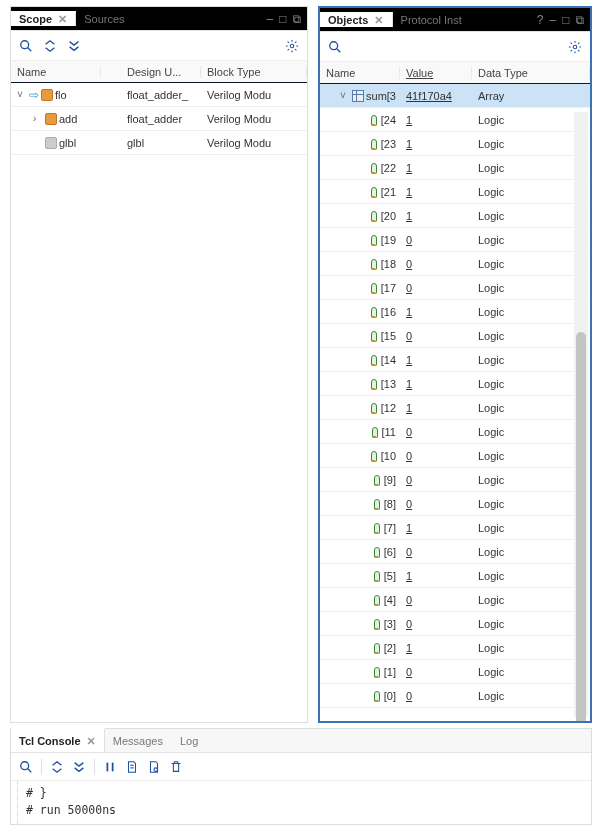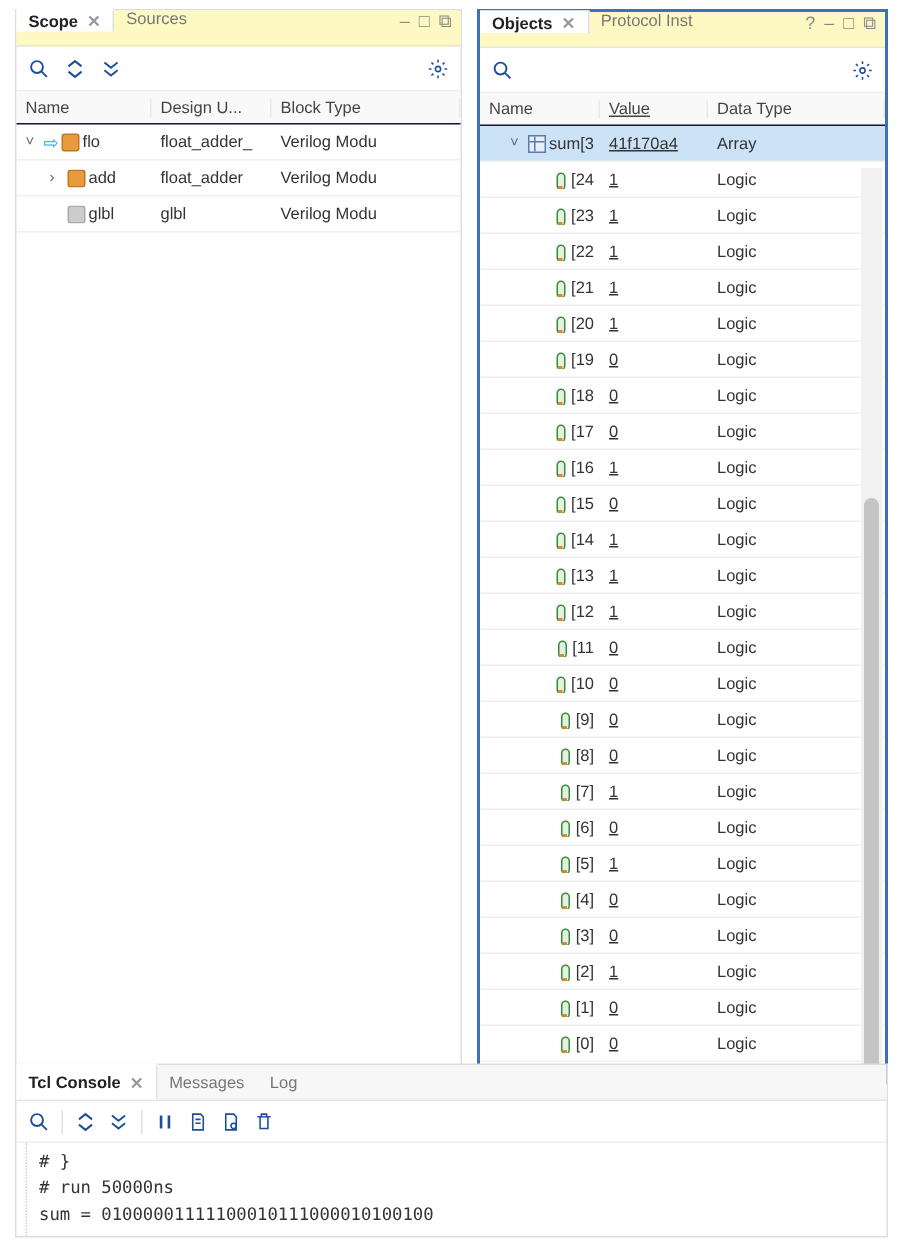--- a/index.html
+++ b/index.html
@@ -21,24 +21,24 @@
   .panel {
     border: 1px solid #ddd;
     background: #fff;
     display: flex;
     flex-direction: column;
   }
   .scope-panel { width: 298px; }
   .objects-panel { flex: 1; border: 2px solid #3a71b8; }
   .tab-strip {
     height: 24px;
-    background: #fef9c3;
+    background: #000000;
     border-bottom: 1px solid #e4e4e4;
     display: flex;
-    align-items: flex-start;
+    align-items: center;
     position: relative;
   }
   .tab {
     display: flex;
     align-items: center;
     padding: 0 8px;
     gap: 6px;
     font-size: 11px;
     color: #777;
     cursor: pointer;
@@ -83,21 +83,21 @@
     display: flex;
     background: #f9f9f9;
     border-bottom: 1px solid #0f172a;
     height: 22px;
     align-items: center;
     font-size: 11px;
     color: #444;
   }
   .th { padding: 0 6px; border-right: 1px solid #e8e8e8; white-space: nowrap; overflow: hidden; text-overflow: clip; }
   .scope-c1 { width: 90px; }
-  .scope-c2 { width: 80px; }
+  .scope-c2 { width: 80px; margin-left: 20px; }
   .scope-c3 { flex: 1; }
   .obj-c1 { width: 80px; }
   .obj-c2 { width: 72px; text-decoration: underline; }
   .obj-c3 { flex: 1; }
 
   .tbody { flex: 1; overflow: hidden; position: relative; }
   .row {
     display: flex;
     height: 24px;
     align-items: center;
@@ -142,21 +142,21 @@
     background: #f1f1f1; border-radius: 0;
   }
   .obj-scrollbar-thumb {
     position: absolute; left: 2px; right: 2px; top: 220px; height: 460px;
     background: #c4c4c4; border-radius: 7px;
   }
 
   
   .console-panel {
     position:absolute;
-    left:10px; right:10px; bottom:2px; height: 116px;
+    left:10px; right:10px; bottom:2px; height: 97px;
     border:1px solid #ddd;
     display:flex; flex-direction:column;
   }
   .console-tabstrip { height:24px; background:#f7f7f7;border-bottom:1px solid #e4e4e4;display:flex;align-items:stretch;}
   .console-toolbar { height:28px;display:flex;align-items:center;gap:8px;padding:0 8px;border-bottom:1px solid #eee;}
   .sep { width:1px;height:16px;background:#e0e0e0;}
   .console-body {
     flex:1; padding:4px 8px; font-family: Consolas, monospace; font-size:11.5px; color:#333;
     border-left:1px dotted #ccc; margin-left:6px; line-height:1.5;
   }
@@ -556,15 +556,14 @@
       </span>
     <span class="tb-icon icon-blue">
         <svg viewBox="0 0 16 16" fill="none" stroke-width="1.2">
           <path d="M3 4h10M5 4v9h6V4M6 4V2h4v2"></path>
         </svg>
       </span>
   </div>
   <div class="console-body">
     <div class="line"># }</div>
     <div class="line"># run 50000ns</div>
-    <div class="line">sum = 01000001111100010111000010100100</div>
   </div>
 </div>
 
 </body></html>

